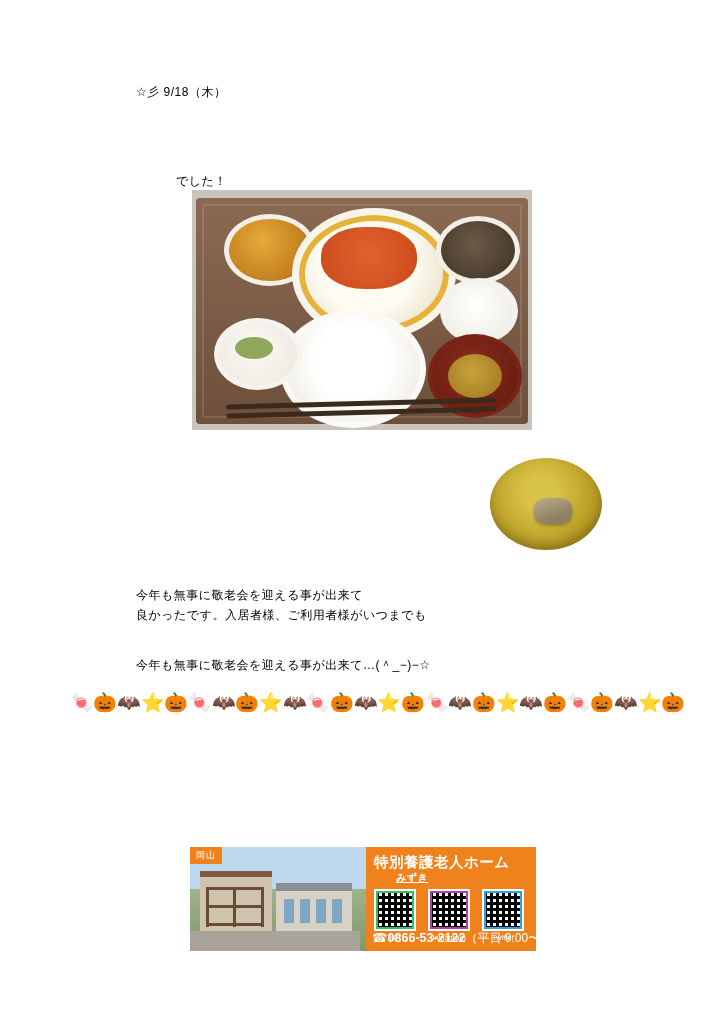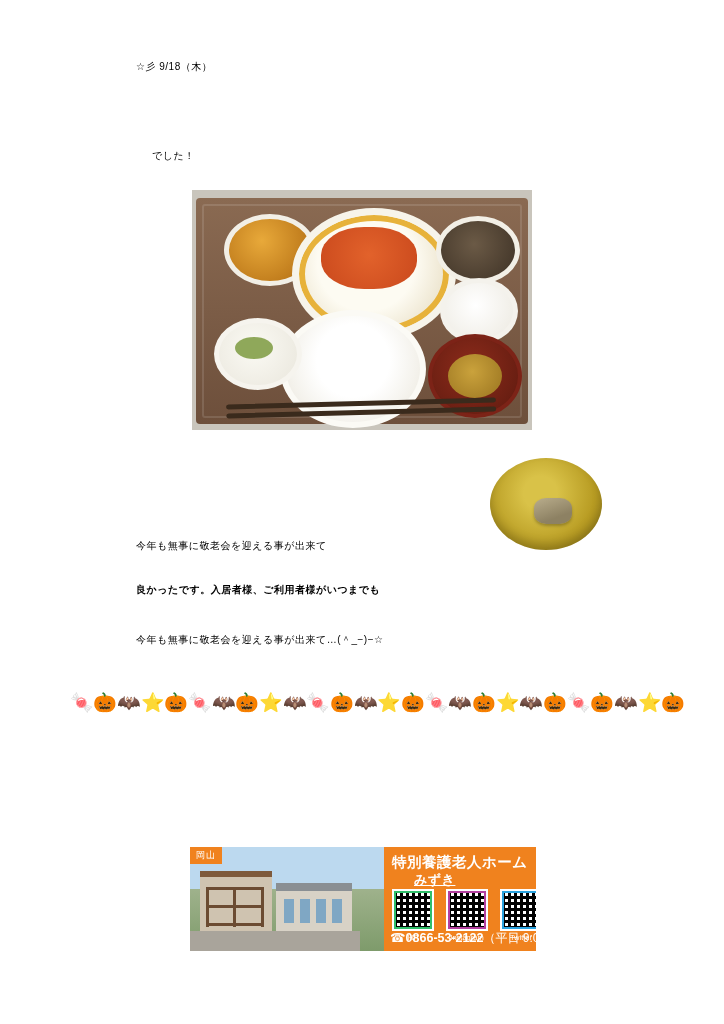--- a/index.html
+++ b/index.html
@@ -16,31 +16,32 @@
     overflow: hidden;
   }
   .page {
     position: relative;
     width: 724px;
     height: 1024px;
     background: #ffffff;
   }
   .line {
     position: absolute;
-    font-size: 10px;
+    font-size: 12px;
     line-height: 1.4;
     letter-spacing: 0.5px;
     white-space: nowrap;
+    margin-top: 24px;
   }
   .l-date   { left: 136px; top: 60px; }
   .l-menu1  { left: 136px; top: 108px; }
-  .l-menu2  { left: 152px; top: 149px; }
+  .l-menu2  { left: 176px; top: 149px; }
   .l-oyatsu { left: 190px; top: 457px; }
-  .l-msg1   { left: 136px; top: 539px; text-align: center; }
-  .l-msg2   { left: 136px; top: 583px; font-weight: bold; }
+  .l-msg1   { left: 136px; top: 563px; text-align: center; }
+  .l-msg2   { left: 136px; top: 583px; }
   .l-msg3   { left: 136px; top: 633px; }
   .l-next   { left: 168px; top: 762px; }
   .l-addr   { left: 136px; top: 808px; letter-spacing: 0.8px;}
 
   
   .photo-meal {
     position: absolute;
     left: 192px;
     top: 190px;
     width: 340px;
@@ -130,21 +131,21 @@
     font-size: 19px; line-height:1;
   }
   .divider span{ display:inline-block; }
 
   
   .banner{
     position:absolute; left:190px; top:847px; width:346px; height:104px;
     background:#f0821e; display:flex; overflow:hidden;
   }
   .banner-photo{
-    position:relative; width:194px; height:104px;
+    position:relative; width:176px; height:104px;
     background: linear-gradient(#bcd9ef 0%, #bcd9ef 40%, #9fb28c 40%, #7e9b6b 100%);
     overflow:hidden;
   }
   .bldg{
     position:absolute; left:10px; top:24px; width:72px; height:62px;
     background:#cfc3b0; border-top:6px solid #7e5a3c;
   }
   .bldg:after{
     content:""; position:absolute; left:6px; top:10px; width:58px; height:40px;
     background:
@@ -170,21 +171,21 @@
     position:absolute; left:0; top:0; background:#f0821e; color:#fff;
     font-size:9px; padding:2px 6px; letter-spacing:1px;
   }
   .banner-right{
     flex:1; position:relative; color:#ffffff; padding:6px 6px 0 8px;
   }
   .b-title{
     font-size:14.5px; font-weight:bold; letter-spacing:0.5px; line-height:1.25;
   }
   .b-title2{
-    font-size:13px; font-weight:bold; letter-spacing:0.5px; padding-left:22px;text-decoration:underline;
+    font-size:10px; font-weight:bold; letter-spacing:0.5px; padding-left:22px;text-decoration:underline;
   }
   .qr-row{
     position:absolute; left:8px; top:42px; display:flex; gap:12px;
   }
   .qr-item{ text-align:center; }
   .qr{
     width:38px; height:38px;
     background:
       repeating-linear-gradient(90deg,#000 0 3px,#fff 3px 6px),
       repeating-linear-gradient(0deg,#000 0 3px,#fff 3px 6px);

